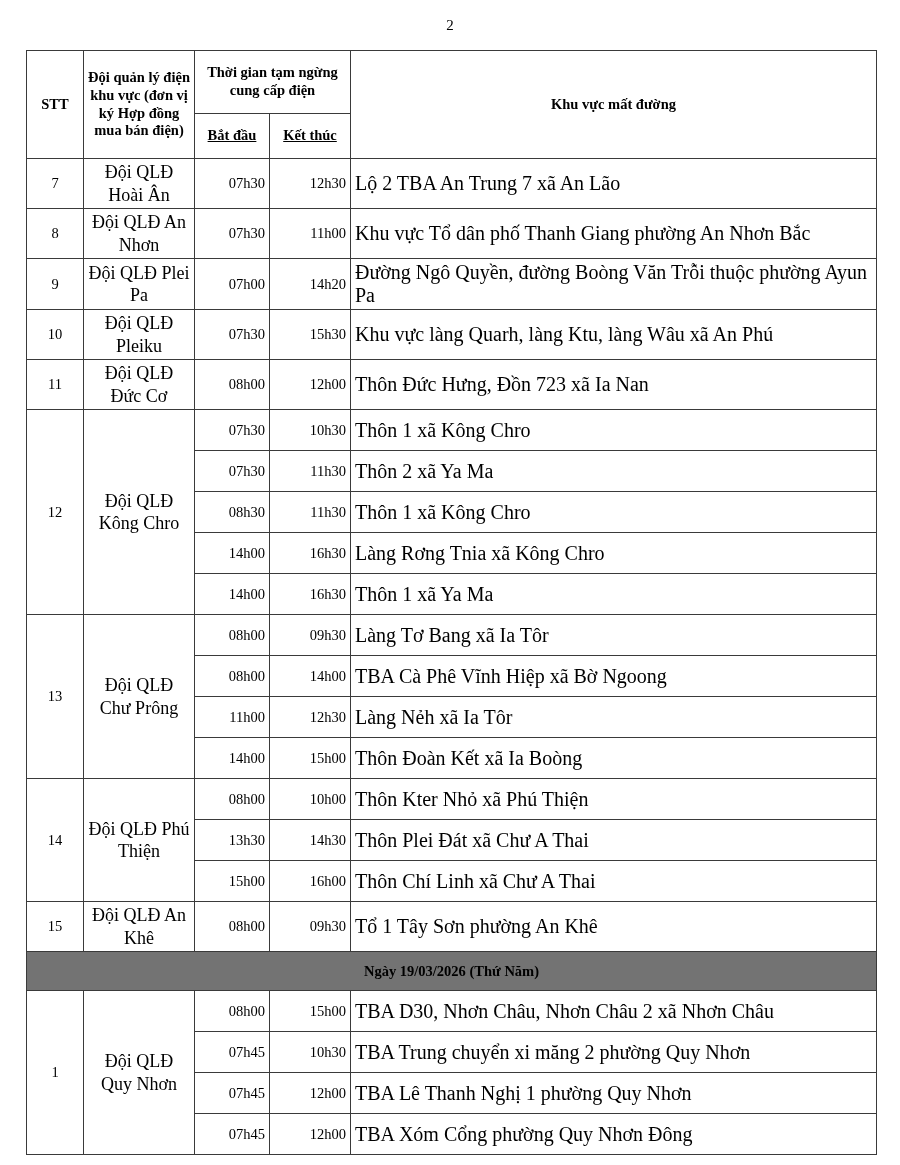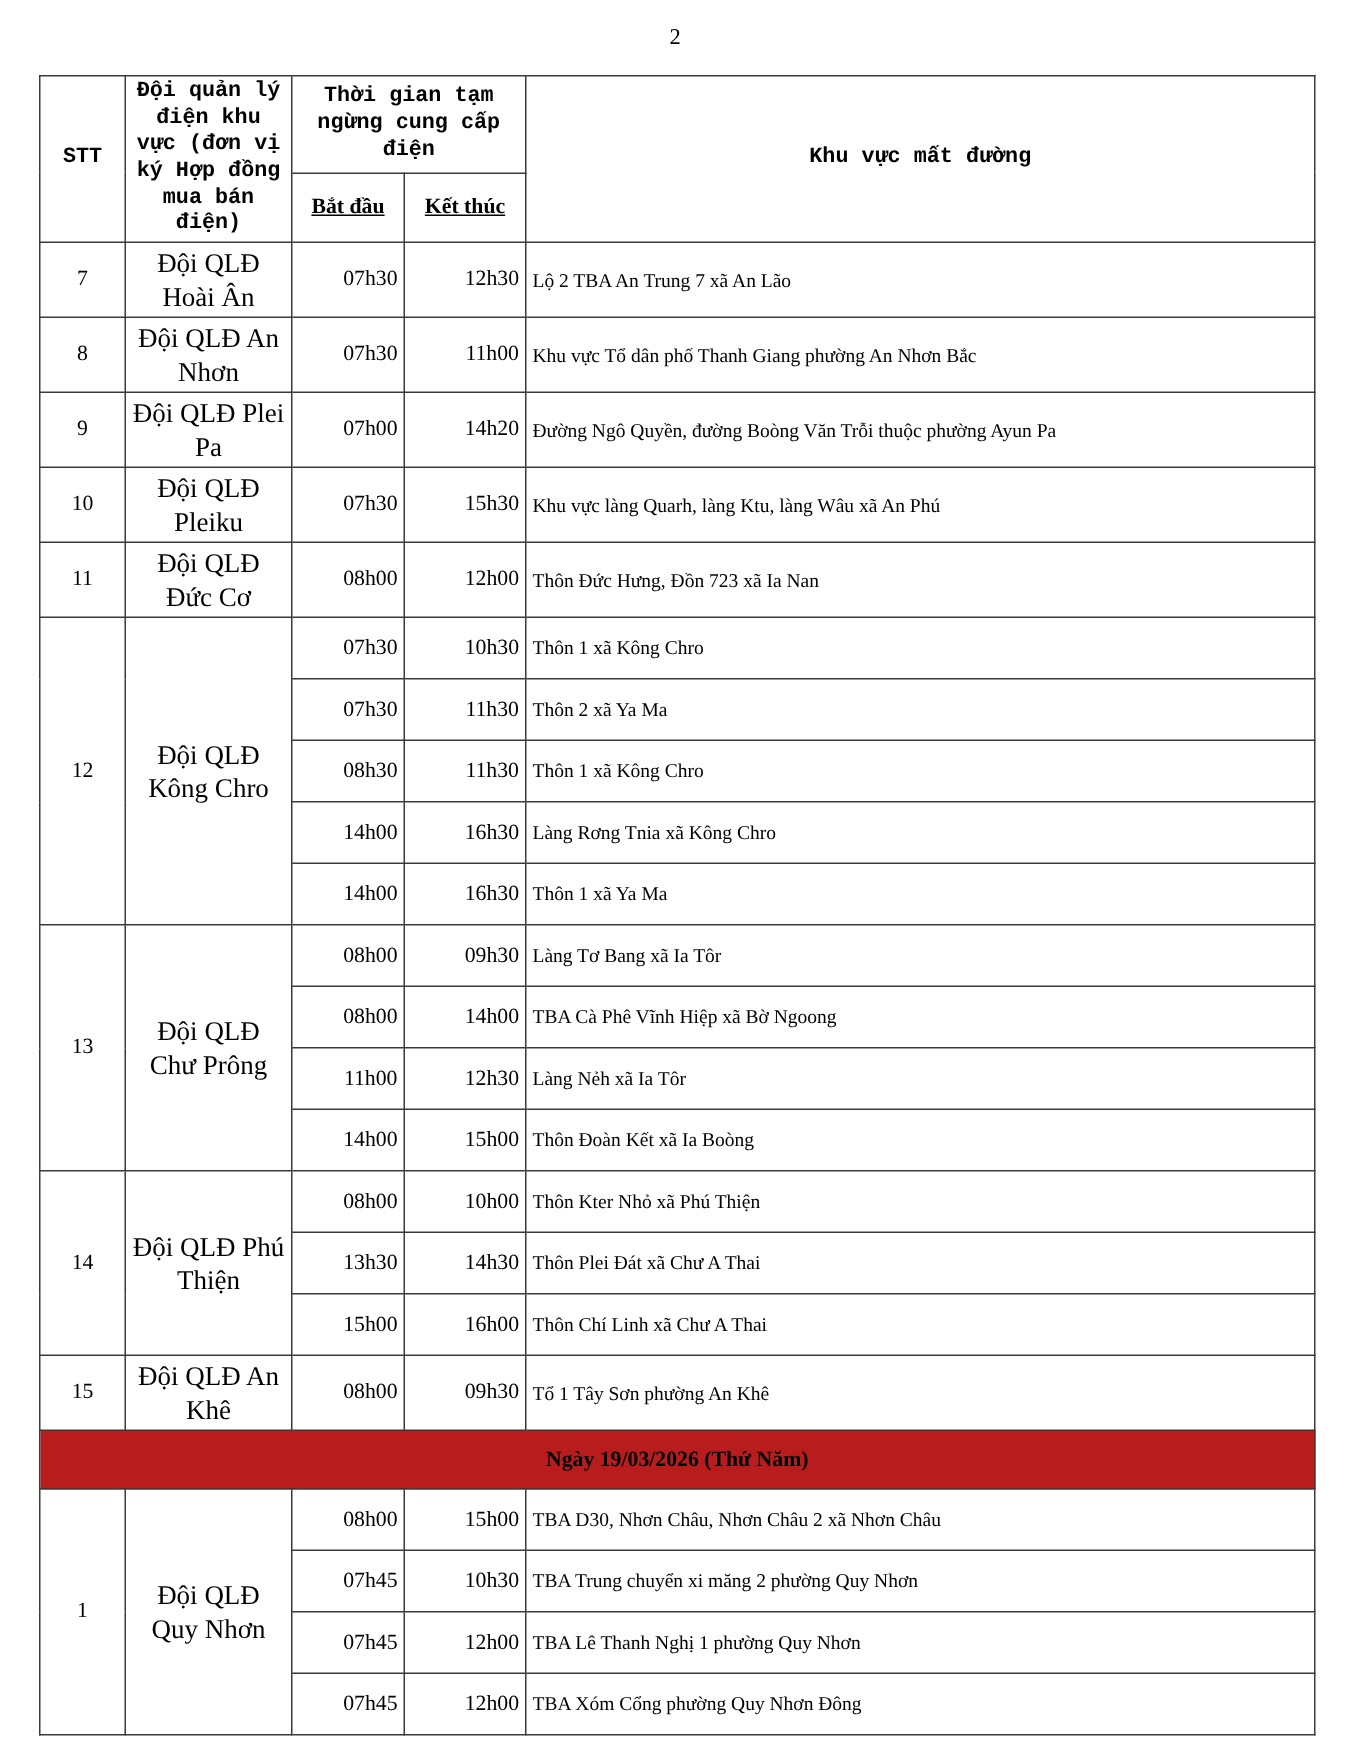--- a/index.html
+++ b/index.html
@@ -70,32 +70,32 @@
     line-height: 1.25;
     padding-left: 5px;
     padding-right: 5px;
   }
   td.c-time {
     text-align: right;
     font-size: 14.5px;
   }
   td.c-area {
     text-align: left;
-    font-size: 13px;
+    font-size: 20px;
     padding-left: 9px;
   }
   tr.data-row > td { height: 36px; }
   tr.date-row > td {
     background: #f0dedd;
     text-align: center;
     font-weight: bold;
     font-size: 14.5px;
     height: 34px;
   }
-  .hdr-row-1 th { height: 58px; font-family: Liberation Mono, monospace; }
+  .hdr-row-1 th { height: 58px; }
   .hdr-row-2 th { height: 40px; text-decoration: underline; }
 </style>
 </head>
 <body>
 
 <div class="page">
 
   <div class="page-number">2</div>
 
   <div class="table-wrap">
@@ -222,21 +222,21 @@
             <td class="c-area">Thôn Chí Linh xã Chư A Thai</td>
           </tr>
           <tr class="data-row">
             <td class="c-num" rowspan="1">15</td>
             <td class="c-team" rowspan="1">Đội QLĐ An Khê</td>
             <td class="c-time">08h00</td>
             <td class="c-time">09h30</td>
             <td class="c-area">Tổ 1 Tây Sơn phường An Khê</td>
           </tr>
           <tr class="date-row">
-            <td class="" colspan="5" style="background: #b91c1c;">Ngày 19/03/2026 (Thứ Năm)</td>
+            <td class="" colspan="5" style="background: #737373;">Ngày 19/03/2026 (Thứ Năm)</td>
           </tr>
           <tr class="data-row">
             <td class="c-num" rowspan="4">1</td>
             <td class="c-team" rowspan="4">Đội QLĐ Quy Nhơn</td>
             <td class="c-time">08h00</td>
             <td class="c-time">15h00</td>
             <td class="c-area">TBA D30, Nhơn Châu, Nhơn Châu 2 xã Nhơn Châu</td>
           </tr>
           <tr class="data-row">
             <td class="c-time">07h45</td>

